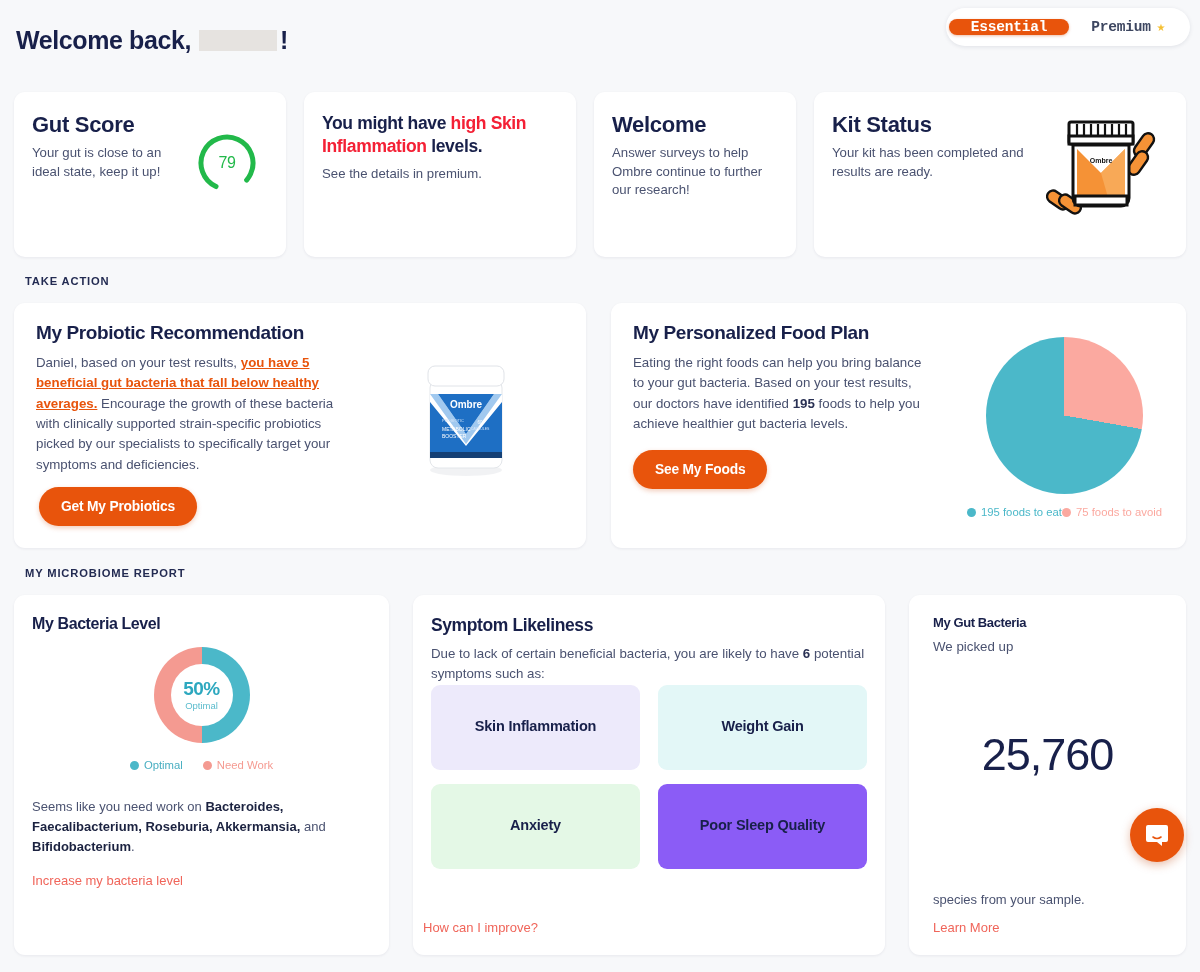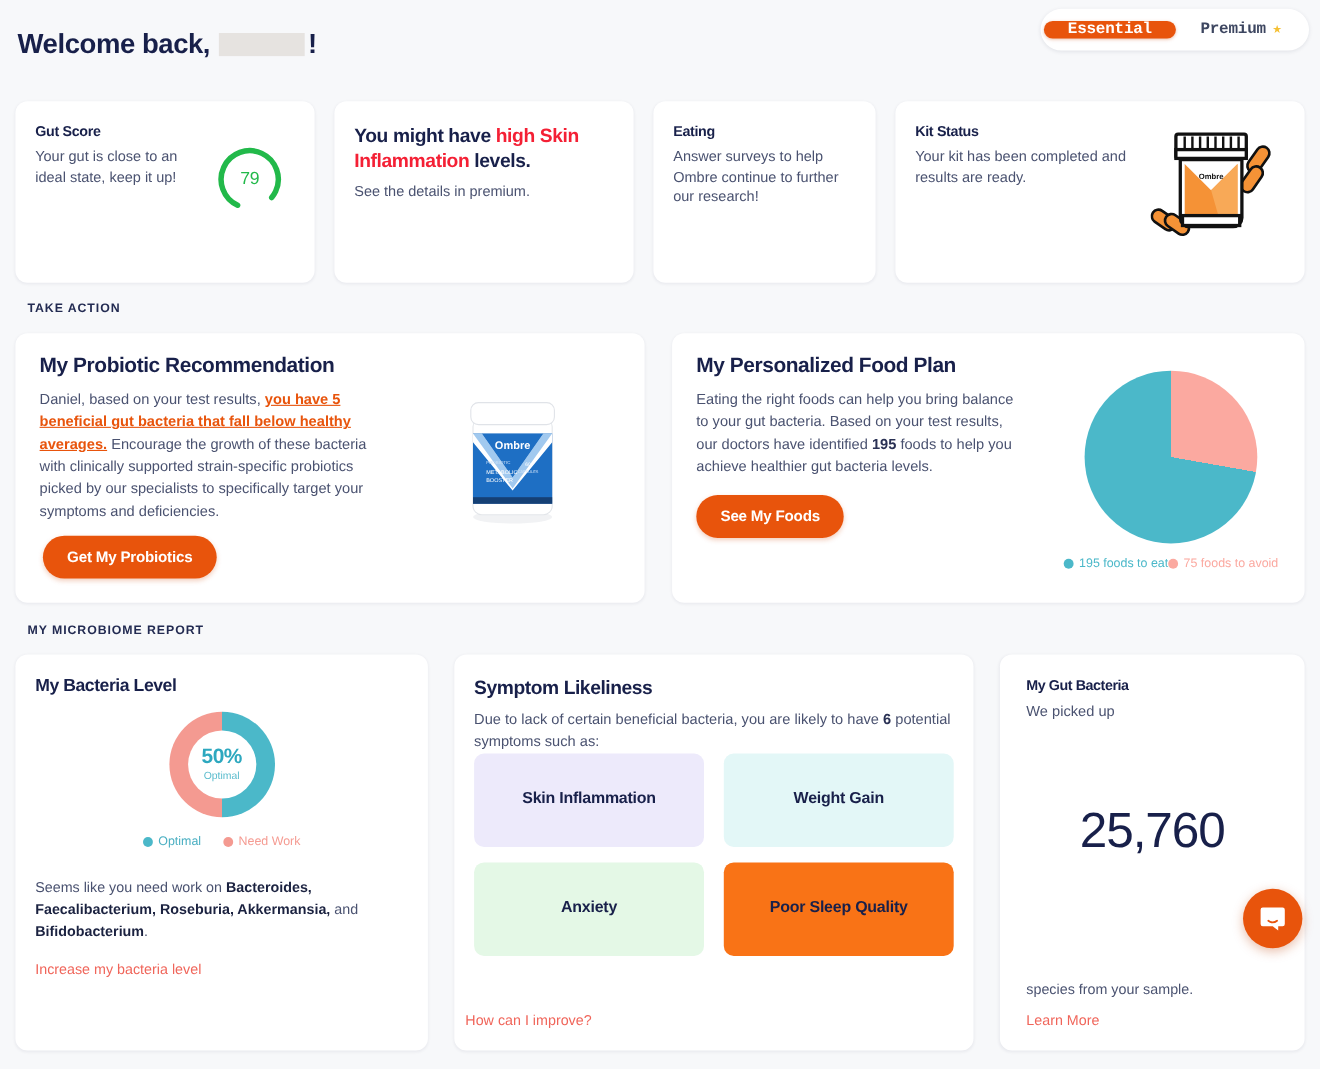--- a/index.html
+++ b/index.html
@@ -93,21 +93,21 @@
     height: 165px;
     display: flex;
     gap: 18px;
   }
   .card-gut    { width: 272px; }
   .card-sympt  { width: 272px; }
   .card-survey { width: 202px; }
   .card-kit    { flex: 1; }
 
   .card-title {
-    font-size: 13px;
+    font-size: 22px;
     font-weight: bold;
     letter-spacing: -0.3px;
     color: #18204a;
   }
   .card-sub {
     font-size: 13.2px;
     line-height: 1.42;
     color: #4a5270;
     margin-top: 6px;
   }
@@ -406,21 +406,21 @@
   </div>
 
   <div class="card card-sympt top-card-pad">
     <div class="headline">
       <span>You might have </span><span class="hl-red">high Skin Inflammation</span><span> levels.</span>
     </div>
     <div class="card-sub">See the details in premium.</div>
   </div>
 
   <div class="card card-survey top-card-pad">
-    <div class="card-title">Eating</div>
+    <div class="card-title">Welcome</div>
     <div class="card-sub">Answer surveys to help Ombre continue to further our research!</div>
   </div>
 
   <div class="card card-kit top-card-pad">
     <div style="width:215px">
       <div class="card-title">Kit Status</div>
       <div class="card-sub">Your kit has been completed and results are ready.</div>
     </div>
     <div class="kit-jar">
       <svg viewBox="0 0 118 108" width="118" height="108">
@@ -564,21 +564,21 @@
     <div class="symptom-grid">
       <div class="symptom-tile" style="background:#edeafb">
         <span>Skin Inflammation</span>
       </div>
       <div class="symptom-tile" style="background:#e3f7f7">
         <span>Weight Gain</span>
       </div>
       <div class="symptom-tile" style="background:#e4f8e6">
         <span>Anxiety</span>
       </div>
-      <div class="symptom-tile" style="background:#f97316">
+      <div class="symptom-tile" style="background:#8b5cf6">
         <span>Poor Sleep Quality</span>
       </div>
     </div>
 
     <a class="link-salmon" id="link-improve">How can I improve?</a>
   </div>
 
   <div class="card card-gutbact">
     <div class="big-title" style="font-size:13px">My Gut Bacteria</div>
     <div class="body-text" style="margin-top:7px">We picked up</div>

